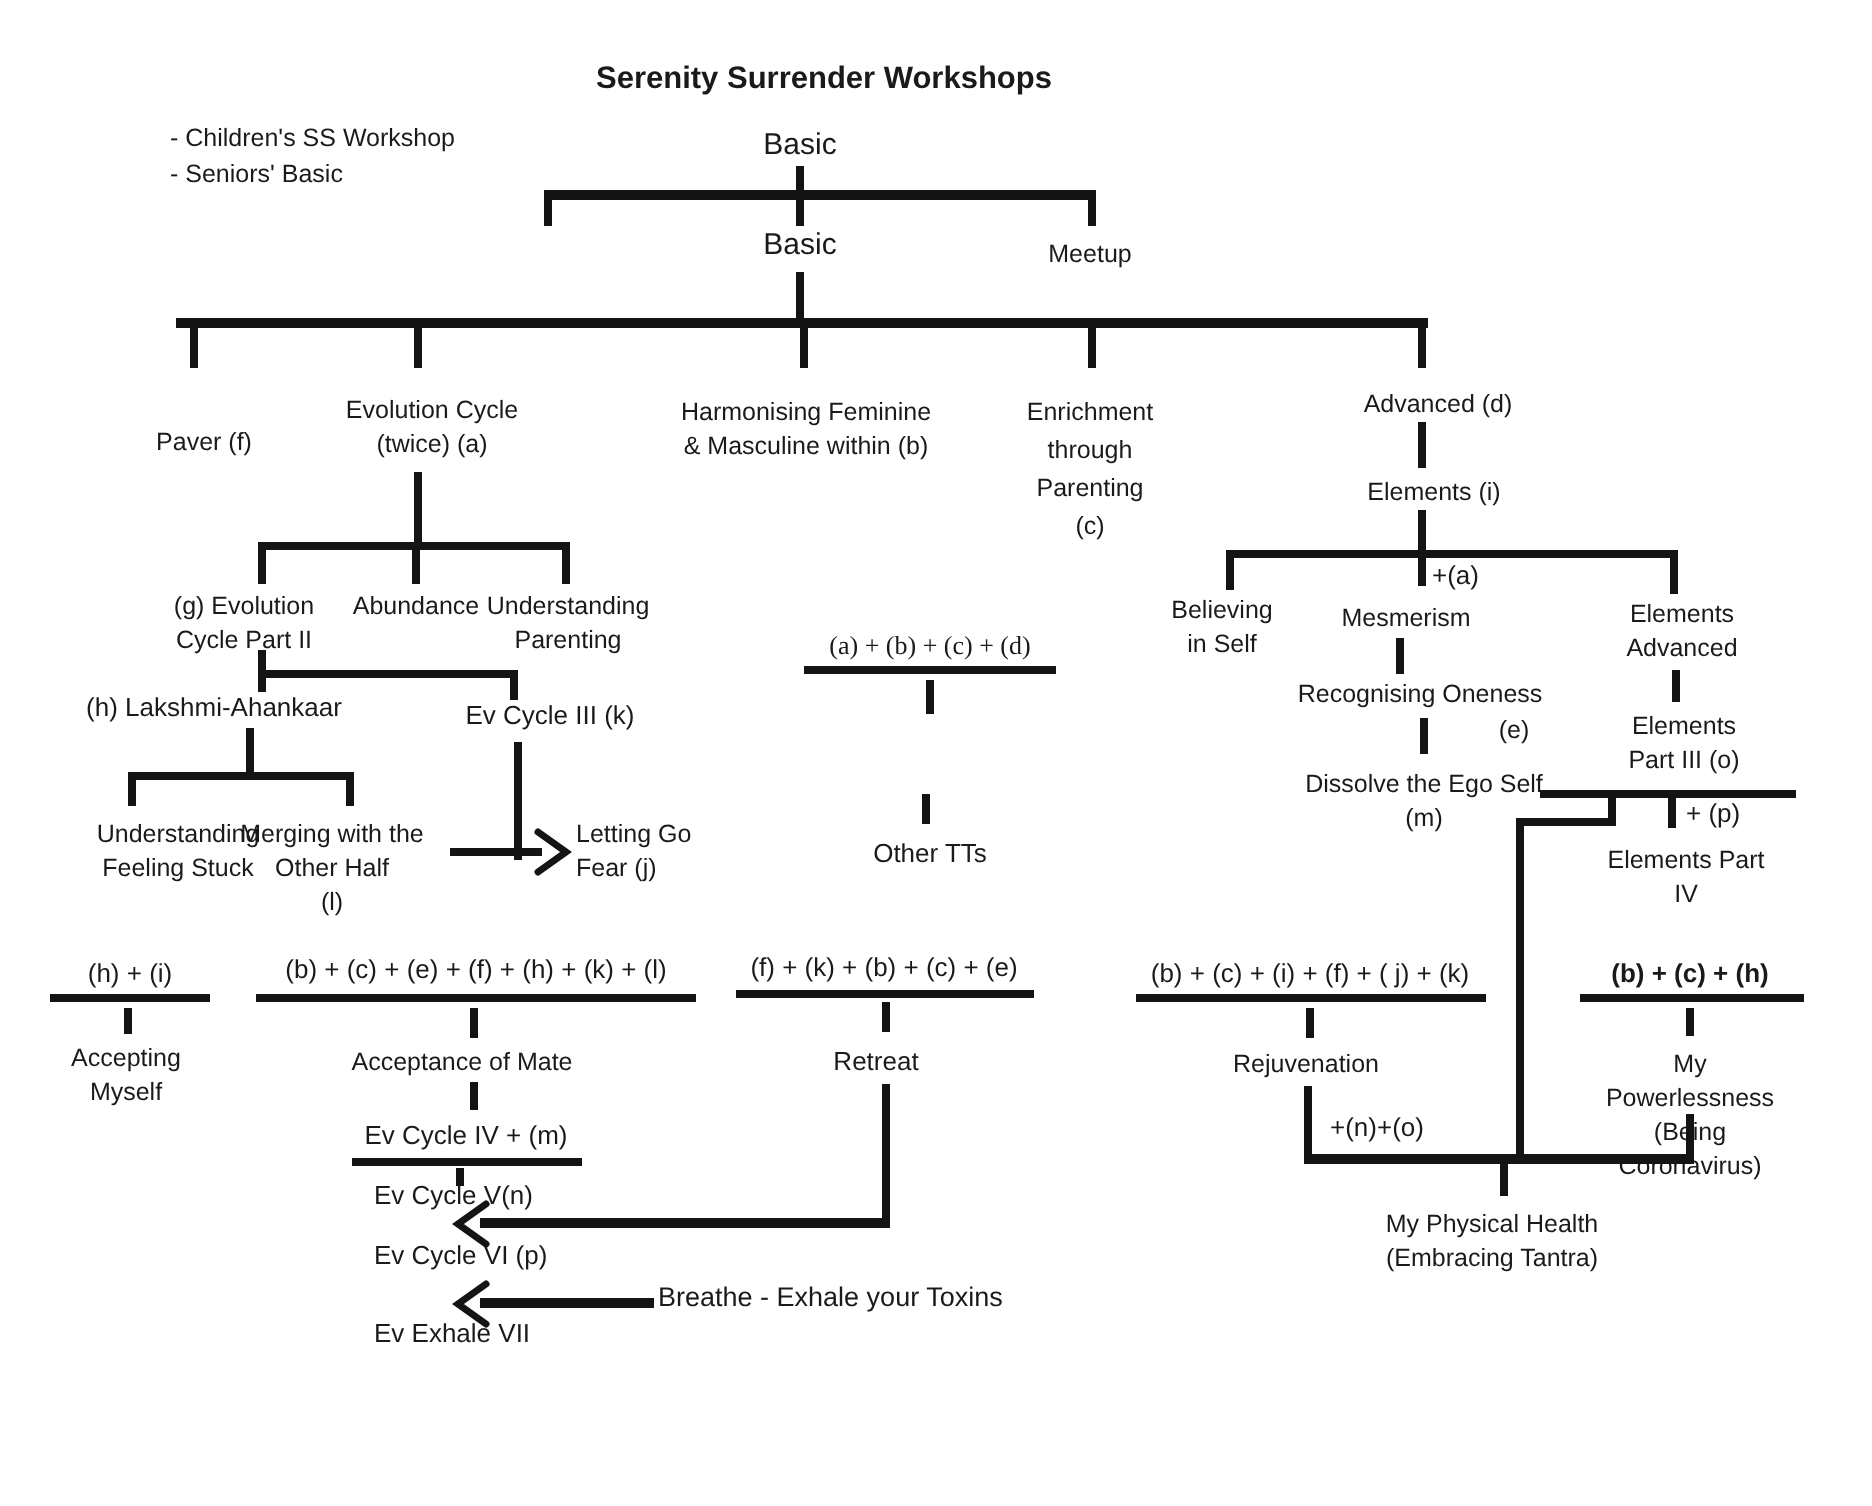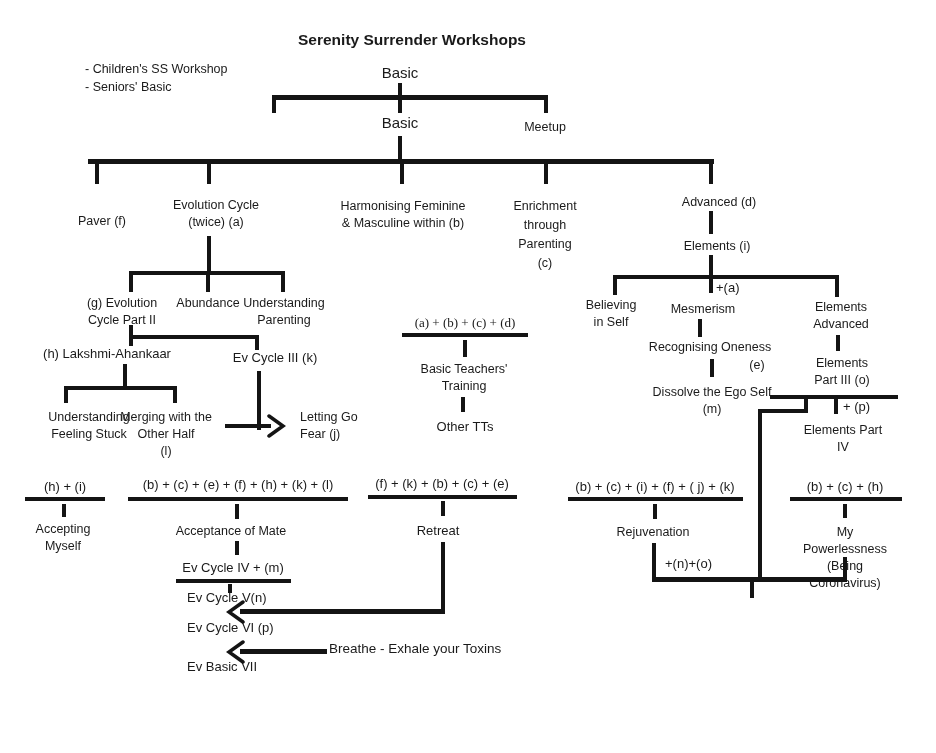--- a/index.html
+++ b/index.html
@@ -47,26 +47,24 @@
   <div class="lbl" style="left:208px;top:295px;">Abundance</div>
   <div class="lbl" style="left:284px;top:295px;">Understanding
 Parenting</div>
   <div class="lbl fs13" style="left:107px;top:345px;">(h) Lakshmi-Ahankaar</div>
   <div class="lbl fs13" style="left:275px;top:349px;text-align:right;">Ev Cycle III (k)</div>
   <div class="lbl" style="left:89px;top:409px;">Understanding
 Feeling Stuck</div>
   <div class="lbl" style="left:166px;top:409px;">Merging with the
 Other Half
 (l)</div>
-  <div class="lbl la" style="left:288px;top:409px;margin-left:12px;">Letting Go
+  <div class="lbl la" style="left:288px;top:409px;">Letting Go
 Fear (j)</div>
 
   <div class="lbl fs13" style="left:465px;top:314px;font-family:Liberation Serif, serif;">(a) + (b) + (c) + (d)</div>
-  <div class="lbl" style="left:464px;top:361px;">Basic Teachers'
-Training</div>
   <div class="lbl fs13" style="left:465px;top:418px;">Other TTs</div>
 
   <div class="lbl" style="left:611px;top:297px;">Believing
 in Self</div>
   <div class="lbl la fs13" style="left:716px;top:279px;">+(a)</div>
   <div class="lbl" style="left:703px;top:301px;text-align:center;">Mesmerism</div>
   <div class="lbl" style="left:710px;top:339px;">Recognising Oneness</div>
   <div class="lbl" style="left:757px;top:357px;">(e)</div>
   <div class="lbl" style="left:712px;top:384px;">Dissolve the Ego Self
 (m)</div>
@@ -80,32 +78,34 @@
   <div class="lbl fs13" style="left:65px;top:478px;">(h) + (i)</div>
   <div class="lbl" style="left:63px;top:521px;">Accepting
 Myself</div>
 
   <div class="lbl fs13" style="left:238px;top:476px;">(b) + (c) + (e) + (f) + (h) + (k) + (l)</div>
   <div class="lbl" style="left:231px;top:523px;">Acceptance of Mate</div>
   <div class="lbl fs13" style="left:233px;top:559px;">Ev Cycle IV + (m)</div>
   <div class="lbl la fs13" style="left:187px;top:589px;">Ev Cycle V(n)</div>
   <div class="lbl la fs13" style="left:187px;top:619px;">Ev Cycle VI (p)</div>
   <div class="lbl la fs14" style="left:329px;top:640px;">Breathe - Exhale your Toxins</div>
-  <div class="lbl la fs13" style="left:187px;top:658px;">Ev Basic VII</div>
+  <div class="lbl la fs13" style="left:187px;top:658px;">Ev Exhale VII</div>
 
   <div class="lbl fs13" style="left:442px;top:475px;">(f) + (k) + (b) + (c) + (e)</div>
   <div class="lbl fs13" style="left:438px;top:522px;">Retreat</div>
 
   <div class="lbl fs13" style="left:655px;top:478px;">(b) + (c) + (i) + (f) + ( j) + (k)</div>
   <div class="lbl" style="left:653px;top:524px;">Rejuvenation</div>
   <div class="lbl la fs13" style="left:665px;top:555px;">+(n)+(o)</div>
 
-  <div class="lbl fs13" style="left:845px;top:478px;">(b) + (c) + (h)</div>
+  <div class="lbl fs13" style="left:845px;top:478px;font-weight:bold;">(b) + (c) + (h)</div>
   <div class="lbl" style="left:845px;top:524px;">My Powerlessness
 (Being Coronavirus)</div>
+  <div class="lbl" style="left:746px;top:604px;">My Physical Health
+(Embracing Tantra)</div>
 
   <div class="ln" style="left:398px;top:83px;width:4px;height:14px;"></div>
   <div class="ln" style="left:272px;top:95px;width:276px;height:5px;"></div>
   <div class="ln" style="left:272px;top:100px;width:4px;height:13px;"></div>
   <div class="ln" style="left:398px;top:100px;width:4px;height:13px;"></div>
   <div class="ln" style="left:544px;top:100px;width:4px;height:13px;"></div>
   <div class="ln" style="left:398px;top:136px;width:4px;height:25px;"></div>
   <div class="ln" style="left:88px;top:159px;width:626px;height:5px;"></div>
   <div class="ln" style="left:95px;top:164px;width:4px;height:20px;"></div>
   <div class="ln" style="left:207px;top:164px;width:4px;height:20px;"></div>

